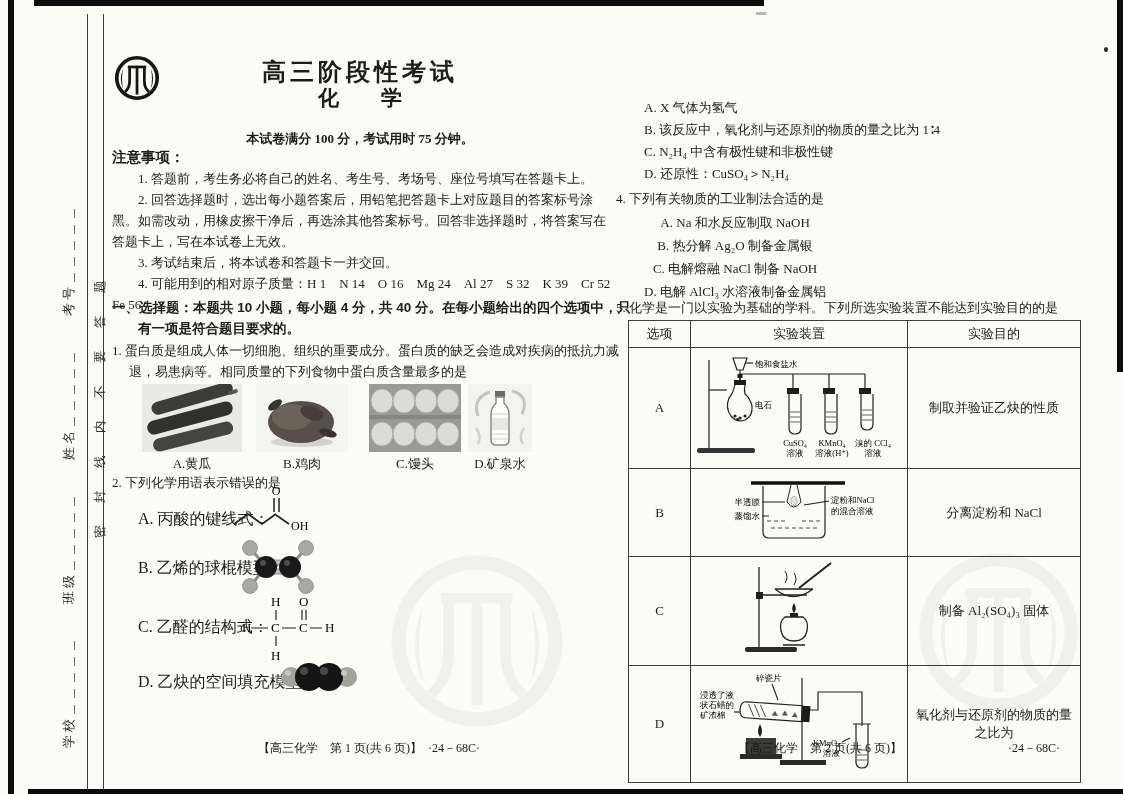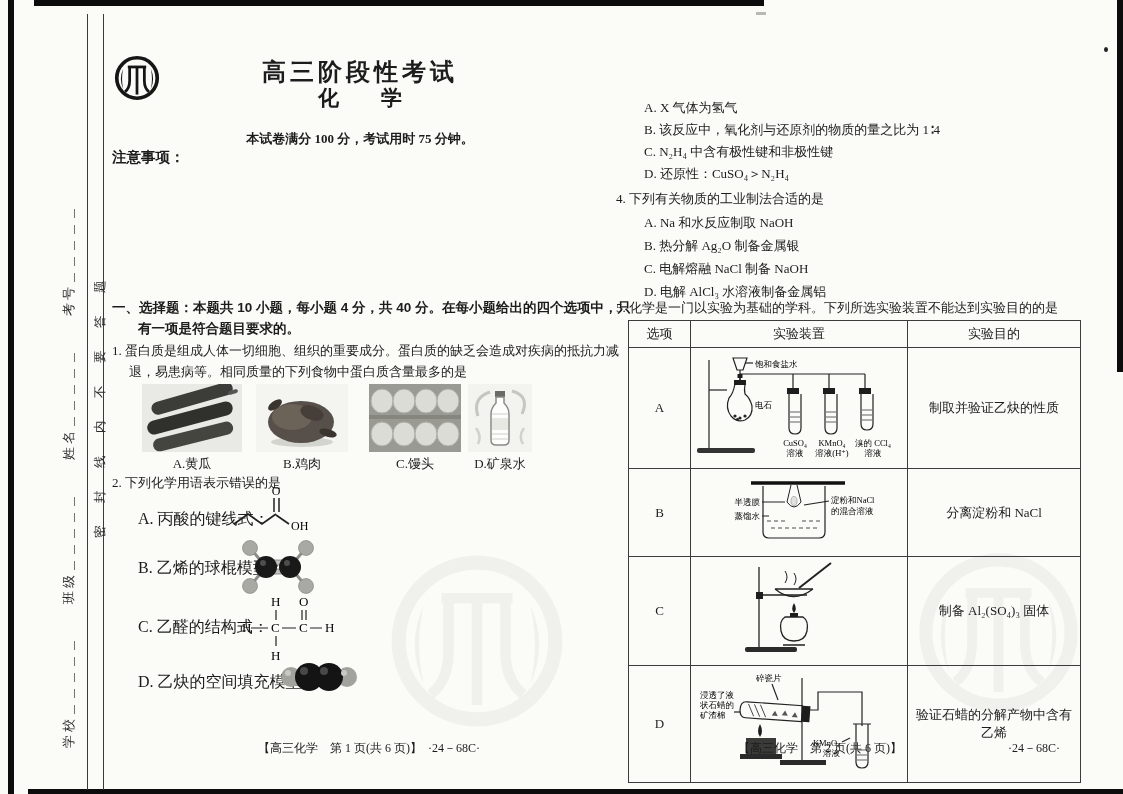--- a/index.html
+++ b/index.html
@@ -68,20 +68,26 @@
 
   <svg class="abs logo-dark" style="left:114px;top:54px;" width="46" height="48" viewBox="0 0 100 100">
       <use href="#logo-shape"></use>
     </svg>
 
   <div class="abs title1" style="left:160px;top:56px;">高三阶段性考试</div>
   <div class="abs title2" style="left:160px;top:84px;">化　　学</div>
   <div class="abs subtitle" style="left:160px;top:130px;font-weight:bold;">本试卷满分 100 分，考试用时 75 分钟。</div>
 
   <div class="abs bold-sans" style="left:112px;top:148px;font-size:14.5px;">注意事项：</div>
+  <div class="abs notices body-text" style="left:112px;top:168px;width:500px;">
+    <p>1. 答题前，考生务必将自己的姓名、考生号、考场号、座位号填写在答题卡上。</p>
+    <p>2. 回答选择题时，选出每小题答案后，用铅笔把答题卡上对应题目的答案标号涂黑。如需改动，用橡皮擦干净后，再选涂其他答案标号。回答非选择题时，将答案写在答题卡上，写在本试卷上无效。</p>
+    <p>3. 考试结束后，将本试卷和答题卡一并交回。</p>
+    <p>4. 可能用到的相对原子质量：H 1　N 14　O 16　Mg 24　Al 27　S 32　K 39　Cr 52　Fe 56</p>
+  </div>
 
   <div class="abs bold-sans hang2" style="left:112px;top:297px;width:502px;font-size:13.5px;line-height:21px;">一、选择题：本题共 10 小题，每小题 4 分，共 40 分。在每小题给出的四个选项中，只有一项是符合题目要求的。</div>
 
   <div class="abs body-text hang1" style="left:112px;top:340px;width:500px;">1. 蛋白质是组成人体一切细胞、组织的重要成分。蛋白质的缺乏会造成对疾病的抵抗力减退，易患病等。相同质量的下列食物中蛋白质含量最多的是</div>
 
   <svg class="abs" style="left:142px;top:384px;" width="100" height="68" viewBox="0 0 100 68">
     <rect width="100" height="68" fill="#e9e9e5"></rect>
     <rect x="8" y="8" width="84" height="13" rx="6.5" fill="#3c3c38" transform="rotate(-16 50 14)"></rect>
     <rect x="4" y="27" width="88" height="14" rx="7" fill="#30302c" transform="rotate(-15 48 34)"></rect>
     <rect x="10" y="46" width="82" height="13" rx="6.5" fill="#454540" transform="rotate(-14 51 52)"></rect>
@@ -189,21 +195,21 @@
   <div class="abs footer-text" style="left:428px;top:740px;">·24－68C·</div>
 
   <div class="abs body-text opt" style="left:644px;top:97px;line-height:22px;">
     <p>A. X 气体为氢气</p>
     <p>B. 该反应中，氧化剂与还原剂的物质的量之比为 1∶4</p>
     <p>C. N₂H₄ 中含有极性键和非极性键</p>
     <p>D. 还原性：CuSO₄＞N₂H₄</p>
   </div>
 
   <div class="abs body-text" style="left:616px;top:188px;">4. 下列有关物质的工业制法合适的是</div>
-  <div class="abs body-text opt" style="left:644px;top:211px;line-height:23px;">
+  <div class="abs body-text opt" style="left:644px;top:211px;line-height:23px;text-align:center;">
     <p>A. Na 和水反应制取 NaOH</p>
     <p>B. 热分解 Ag₂O 制备金属银</p>
     <p>C. 电解熔融 NaCl 制备 NaOH</p>
     <p>D. 电解 AlCl₃ 水溶液制备金属铝</p>
   </div>
 
   <div class="abs body-text" style="left:616px;top:297px;width:480px;">5. 化学是一门以实验为基础的学科。下列所选实验装置不能达到实验目的的是</div>
 
   <table class="exp abs" style="left:628px;top:320px;width:452px;">
     <colgroup>
@@ -325,21 +331,21 @@
           <rect x="42" y="86" width="42" height="5" fill="#2a2a2a"></rect>
           <rect x="82" y="92" width="46" height="5" fill="#2a2a2a"></rect>
           <text x="2" y="30" font-size="8.5">浸透了液</text>
           <text x="2" y="40" font-size="8.5">状石蜡的</text>
           <text x="2" y="50" font-size="8.5">矿渣棉</text>
           <text x="58" y="13" font-size="8.5">碎瓷片</text>
           <text x="142" y="78" font-size="8.5" text-anchor="end">KMnO₄</text>
           <text x="142" y="88" font-size="8.5" text-anchor="end">溶液</text>
         </svg>
       </td>
-      <td>验证石蜡的分解产物中含有乙烯</td>
+      <td>氧化剂与还原剂的物质的量之比为</td>
     </tr>
   </tbody>
     </table>
 
   <div class="abs footer-text" style="left:660px;top:740px;width:320px;text-align:center;">【高三化学　第 2 页(共 6 页)】</div>
   <div class="abs footer-text" style="left:1008px;top:740px;">·24－68C·</div>
 
 </div>
 
 </body></html>

